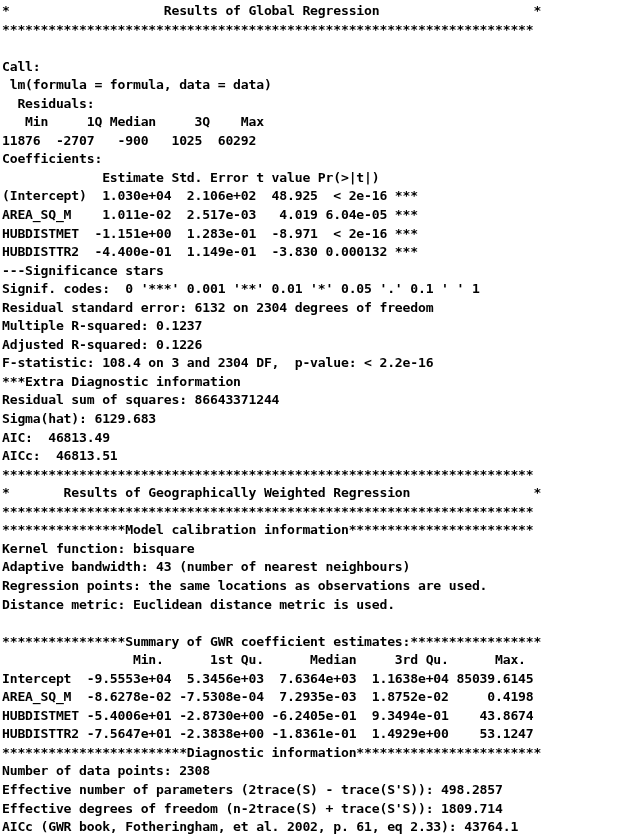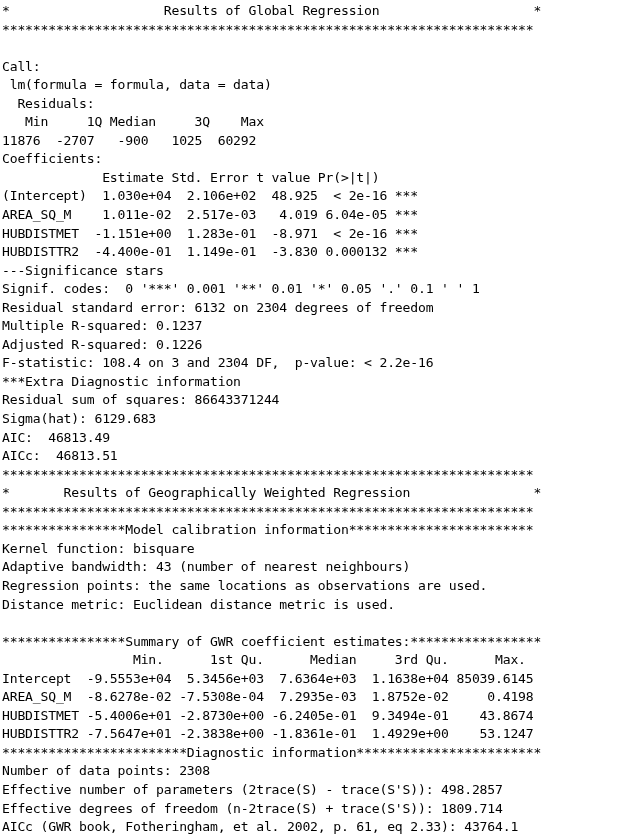--- a/index.html
+++ b/index.html
@@ -18,18 +18,19 @@
     font-size: 13.1px;
     line-height: 18.55px;
     color: #000000;
     white-space: pre;
     padding: 2px 0 0 2px;
     letter-spacing: -0.18px;
   }
   .line {
     white-space: pre;
     min-height: 18.55px;
+    font-weight: bold;
   }
 </style>
 </head>
 <body>
 
 <div id="output"><div class="line">*                    Results of Global Regression                    *</div><div class="line">*********************************************************************</div><div class="line"></div><div class="line">Call:</div><div class="line"> lm(formula = formula, data = data)</div><div class="line">  Residuals:</div><div class="line">   Min     1Q Median     3Q    Max</div><div class="line">11876  -2707   -900   1025  60292</div><div class="line">Coefficients:</div><div class="line">             Estimate Std. Error t value Pr(&gt;|t|)</div><div class="line">(Intercept)  1.030e+04  2.106e+02  48.925  &lt; 2e-16 ***</div><div class="line">AREA_SQ_M    1.011e-02  2.517e-03   4.019 6.04e-05 ***</div><div class="line">HUBDISTMET  -1.151e+00  1.283e-01  -8.971  &lt; 2e-16 ***</div><div class="line">HUBDISTTR2  -4.400e-01  1.149e-01  -3.830 0.000132 ***</div><div class="line">---Significance stars</div><div class="line">Signif. codes:  0 '***' 0.001 '**' 0.01 '*' 0.05 '.' 0.1 ' ' 1</div><div class="line">Residual standard error: 6132 on 2304 degrees of freedom</div><div class="line">Multiple R-squared: 0.1237</div><div class="line">Adjusted R-squared: 0.1226</div><div class="line">F-statistic: 108.4 on 3 and 2304 DF,  p-value: &lt; 2.2e-16</div><div class="line">***Extra Diagnostic information</div><div class="line">Residual sum of squares: 86643371244</div><div class="line">Sigma(hat): 6129.683</div><div class="line">AIC:  46813.49</div><div class="line">AICc:  46813.51</div><div class="line">*********************************************************************</div><div class="line">*       Results of Geographically Weighted Regression                *</div><div class="line">*********************************************************************</div><div class="line">****************Model calibration information************************</div><div class="line">Kernel function: bisquare</div><div class="line">Adaptive bandwidth: 43 (number of nearest neighbours)</div><div class="line">Regression points: the same locations as observations are used.</div><div class="line">Distance metric: Euclidean distance metric is used.</div><div class="line"></div><div class="line">****************Summary of GWR coefficient estimates:*****************</div><div class="line">                 Min.      1st Qu.      Median     3rd Qu.      Max.</div><div class="line">Intercept  -9.5553e+04  5.3456e+03  7.6364e+03  1.1638e+04 85039.6145</div><div class="line">AREA_SQ_M  -8.6278e-02 -7.5308e-04  7.2935e-03  1.8752e-02     0.4198</div><div class="line">HUBDISTMET -5.4006e+01 -2.8730e+00 -6.2405e-01  9.3494e-01    43.8674</div><div class="line">HUBDISTTR2 -7.5647e+01 -2.3838e+00 -1.8361e-01  1.4929e+00    53.1247</div><div class="line">************************Diagnostic information************************</div><div class="line">Number of data points: 2308</div><div class="line">Effective number of parameters (2trace(S) - trace(S'S)): 498.2857</div><div class="line">Effective degrees of freedom (n-2trace(S) + trace(S'S)): 1809.714</div><div class="line">AICc (GWR book, Fotheringham, et al. 2002, p. 61, eq 2.33): 43764.1</div><div class="line">AIC (GWR book, Fotheringham, et al. 2002,GWR p. 96, eq. 4.22): 43198.23</div></div>
 
 </body></html>

